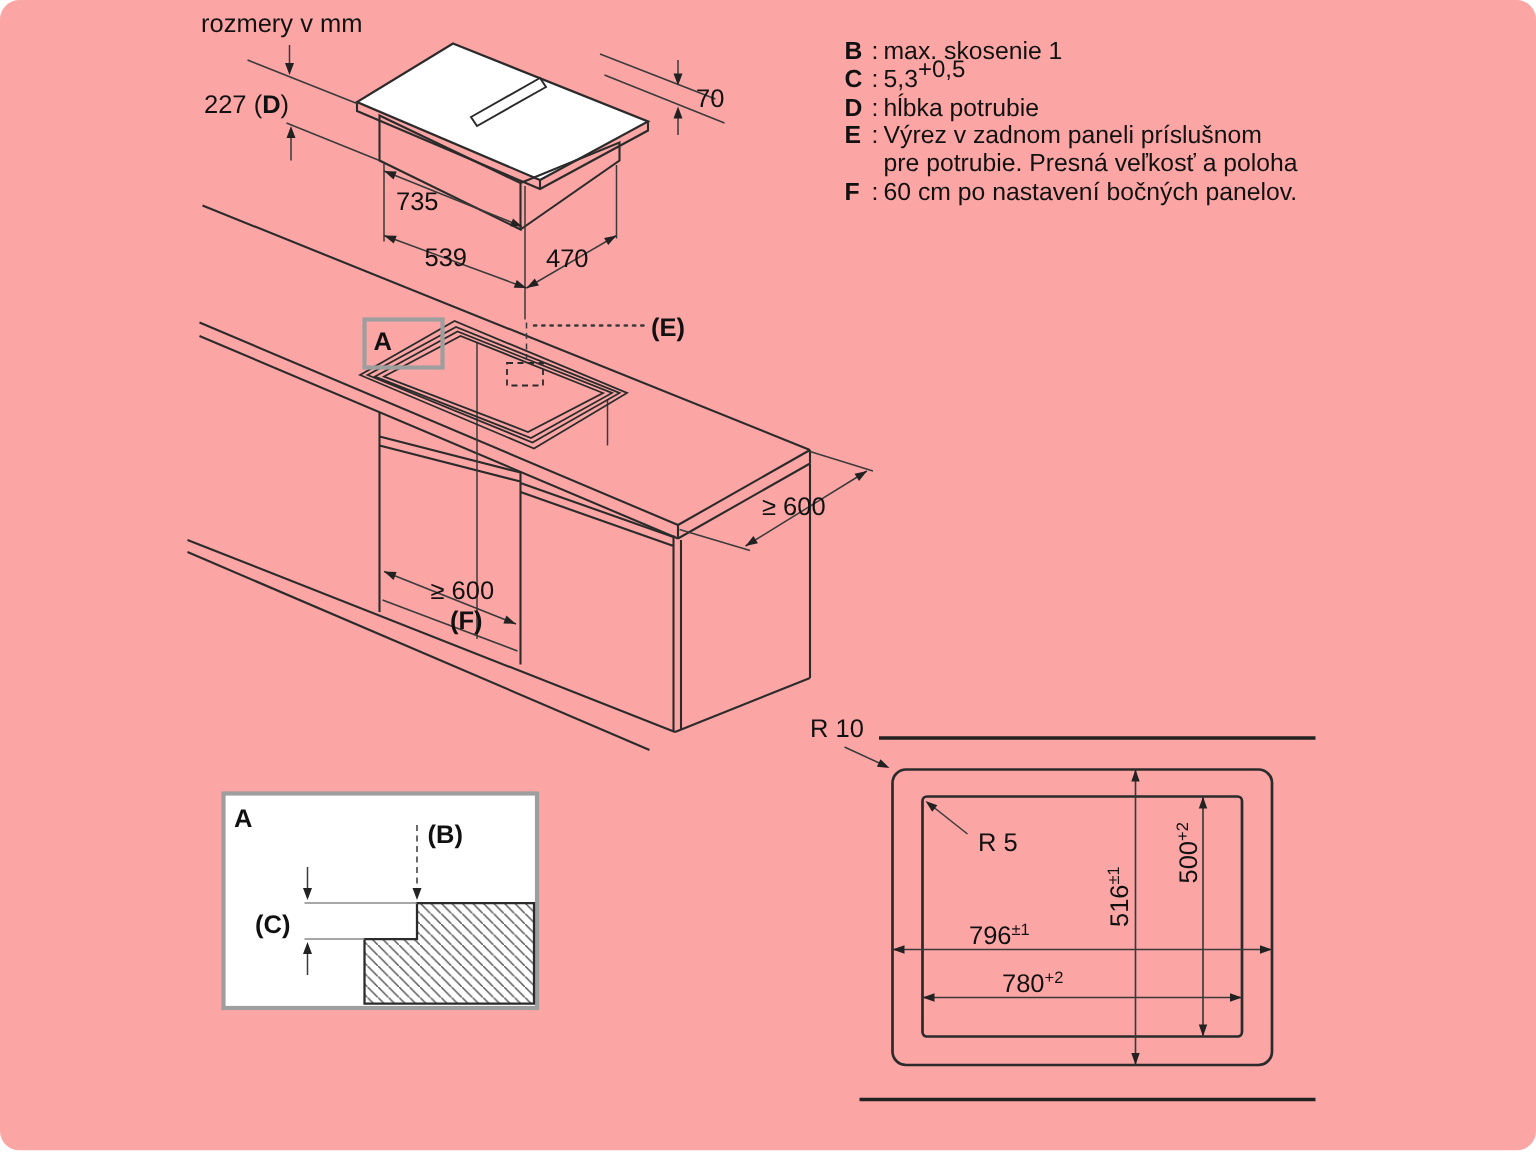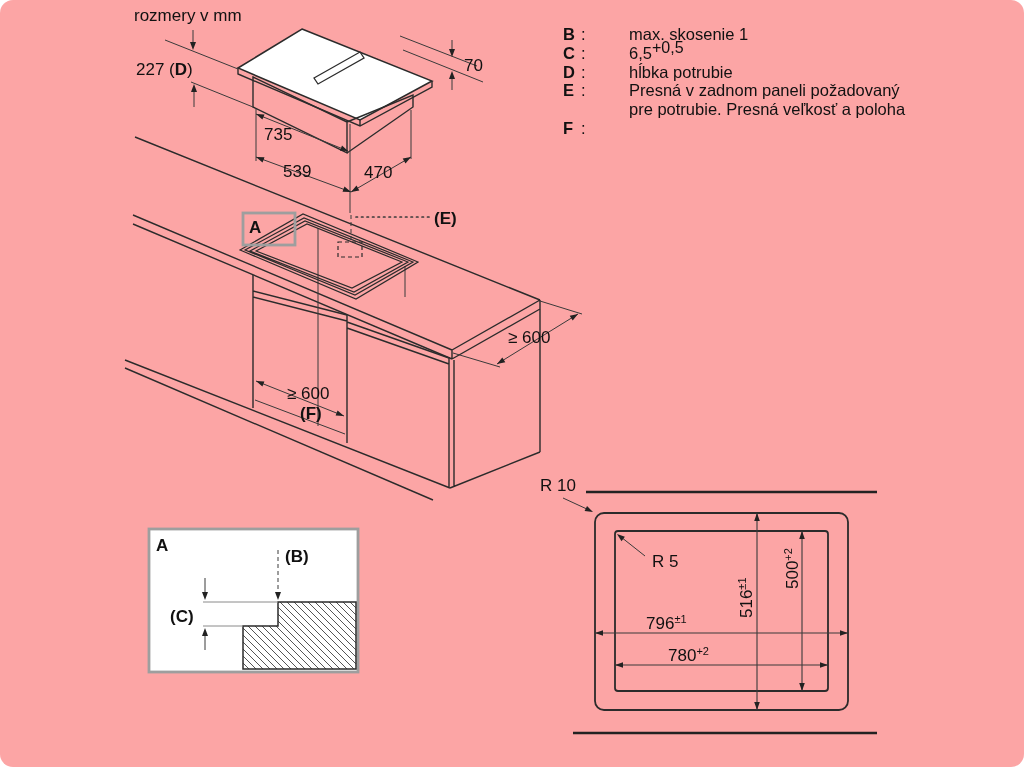--- a/index.html
+++ b/index.html
@@ -3,21 +3,21 @@
 <meta charset="utf-8">
 <style>
   html,body{margin:0;padding:0;background:#fff;}
   .stage{position:relative;width:1024px;height:767px;background:#fca5a5;overflow:hidden;
          font-family:"Liberation Sans","DejaVu Sans",sans-serif;color:#1a1a1a;border-radius:13px;}
   .drawing-svg{position:absolute;left:0;top:0;}
   .legend{position:absolute;left:563px;top:25px;font-size:16.5px;line-height:18.8px;color:#111;}
   .lg-row{display:flex;align-items:flex-start;}
   .lg-key{font-weight:bold;width:18px;flex:0 0 auto;}
   .lg-colon{width:8px;flex:0 0 auto;}
-  .lg-text{white-space:nowrap;margin-left:40px;}
+  .lg-text{white-space:nowrap;}
   .lg-text div{white-space:nowrap;}
   sup{font-size:16px;line-height:0;}
   svg text{fill:#111;font-family:"Liberation Sans","DejaVu Sans",sans-serif;}
 </style>
 </head>
 <body>
 
 <div class="stage">
 
   <svg class="drawing-svg" width="1024" height="768" viewBox="0 0 1024 768">
@@ -144,39 +144,40 @@
       <span class="lg-key">B</span>
         <span class="lg-colon">:</span>
       <div class="lg-text">
           <div>max. skosenie 1</div>
         </div>
     </div>
     <div class="lg-row">
       <span class="lg-key">C</span>
         <span class="lg-colon">:</span>
       <div class="lg-text">
-          <div><span>6,5</span><sup>+0,5</sup></div>
+          <div><span>5,3</span><sup>+0,5</sup></div>
         </div>
     </div>
     <div class="lg-row">
       <span class="lg-key">D</span>
         <span class="lg-colon">:</span>
       <div class="lg-text">
           <div>hĺbka potrubie</div>
         </div>
     </div>
     <div class="lg-row">
       <span class="lg-key">E</span>
         <span class="lg-colon">:</span>
       <div class="lg-text">
-        <div>Presná v zadnom paneli požadovaný</div>
+        <div>Výrez v zadnom paneli príslušnom</div>
         <div>pre potrubie. Presná veľkosť a poloha</div>
       </div>
     </div>
     <div class="lg-row">
       <span class="lg-key">F</span>
         <span class="lg-colon">:</span>
       <div class="lg-text">
+        <div>60 cm po nastavení bočných panelov.</div>
       </div>
     </div>
   </div>
 
 </div>
 
 </body></html>

